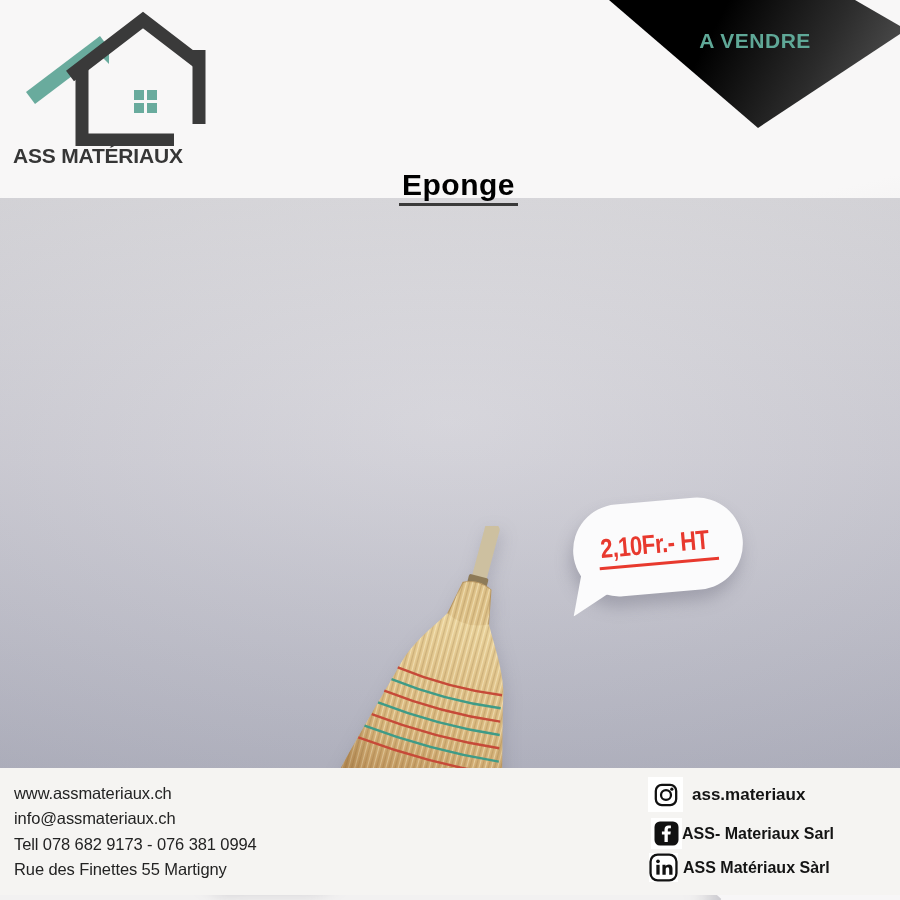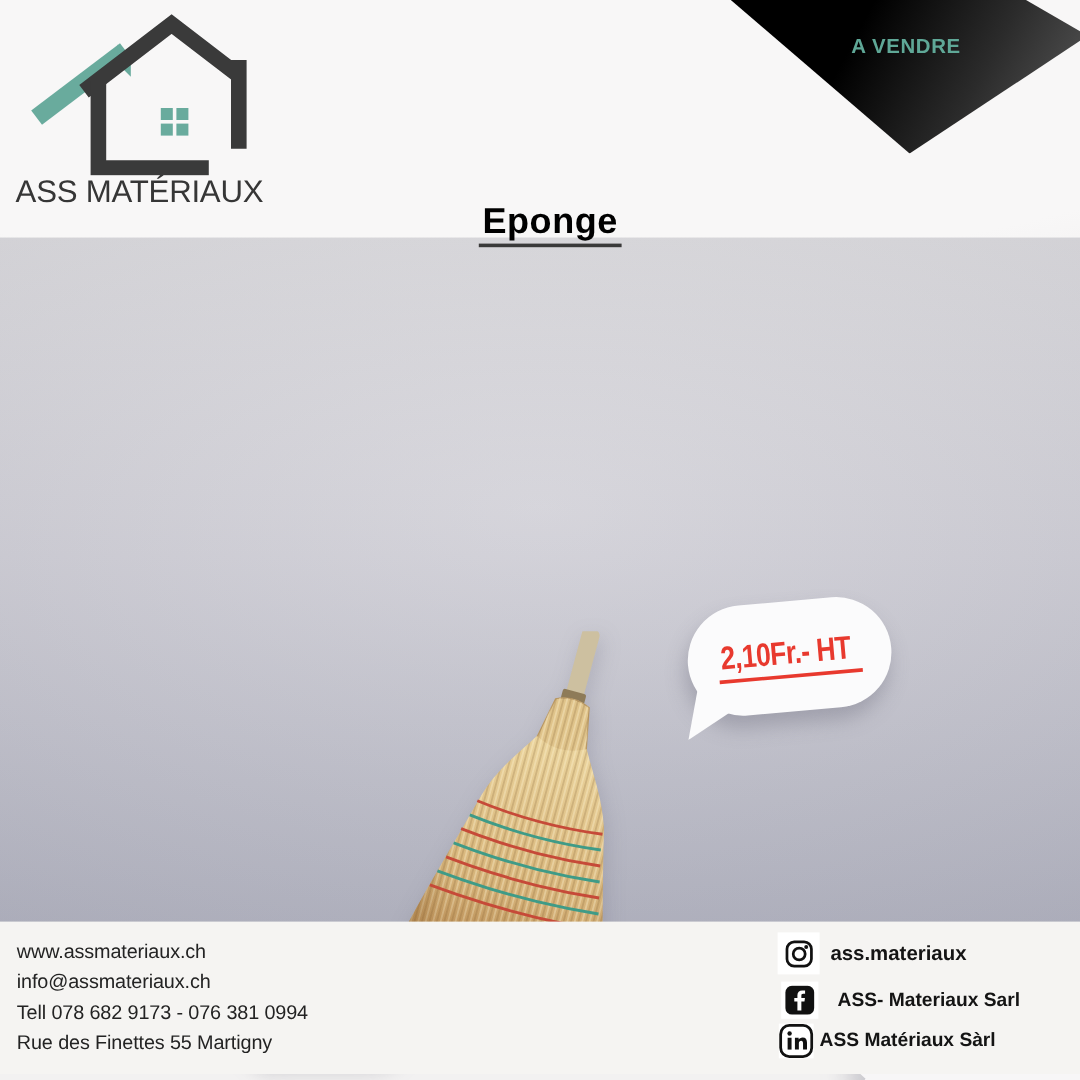--- a/index.html
+++ b/index.html
@@ -9,31 +9,31 @@
     margin:0 auto;
   }
   
   .header {
     position:absolute; top:0; left:0; width:900px; height:198px;
     background: radial-gradient(140% 170% at 45% 22%, #f8f7f7 55%, #e7e5e5 100%);
   }
   .logo-block { position:absolute; top:6px; left:8px; width:215px; height:190px; }
   .logo-svg { position:absolute; top:0; left:0; }
   .brand-name {
-    position:absolute; left:5px; top:138px; font-size:26px; font-weight:400;
+    position:absolute; left:5px; top:138px; font-size:21px; font-weight:700;
     color:#363636; letter-spacing:-0.2px; white-space:nowrap;
   }
   .corner-banner {
     position:absolute; top:0; left:600px; width:300px; height:130px;
     clip-path: polygon(9px 0, 255px 0, 300px 26px, 300px 34px, 158px 128px);
     background: linear-gradient(118deg, #000 35%, #2b2b2b 68%, #5c5c5c 100%);
   }
   .banner-label {
     position:absolute; left:90px; top:29px; width:130px; text-align:center;
-    color:#5fa897; font-weight:800; font-size:17px; letter-spacing:0.5px; white-space:nowrap;
+    color:#5fa897; font-weight:800; font-size:21px; letter-spacing:0.5px; white-space:nowrap;
   }
   .product-title {
     position:absolute; left:399px; top:168px; z-index:2;
     font-size:30px; font-weight:800; color:#000000; letter-spacing:0.5px;
     border-bottom:3.5px solid #3a3a3a; padding:0 3px 1px 3px; white-space:nowrap;
   }
   
   .stage {
     position:absolute; top:198px; left:0; width:900px; height:590px;
     background: linear-gradient(180deg, #dcdbde 0%, #cdccd4 45%, #b3b4c1 100%);
@@ -99,21 +99,21 @@
     position:absolute; top:768px; left:0; width:900px; height:127px;
     background:#f5f4f2; z-index:3;
   }
   .contact {
     position:absolute; left:14px; top:13px; color:#232323;
     font-size:16.5px; line-height:25.4px; letter-spacing:-0.1px;
   }
   .contact div { white-space:nowrap; }
   .social { position:absolute; left:648px; top:9px; display:flex; flex-direction:column; gap:6px; }
   .social-row { display:flex; align-items:center; gap:9px; }
-  .social-row.row-2 { gap:16px; }
+  .social-row.row-2 { gap:0; }
   .social-row.row-2 .tile { margin-left:3px; }
   .social-row.row-3 { gap:5px; margin-top:-2px; }
   .social-row.row-3 .tile { margin-left:1px; }
   .tile {
     background:#ffffff; display:flex; align-items:center; justify-content:center;
     flex:0 0 auto;
   }
   .tile-ig { width:35px; height:35px; }
   .tile-fb { width:31px; height:31px; }
   .tile-in { width:29px; height:29px; }

